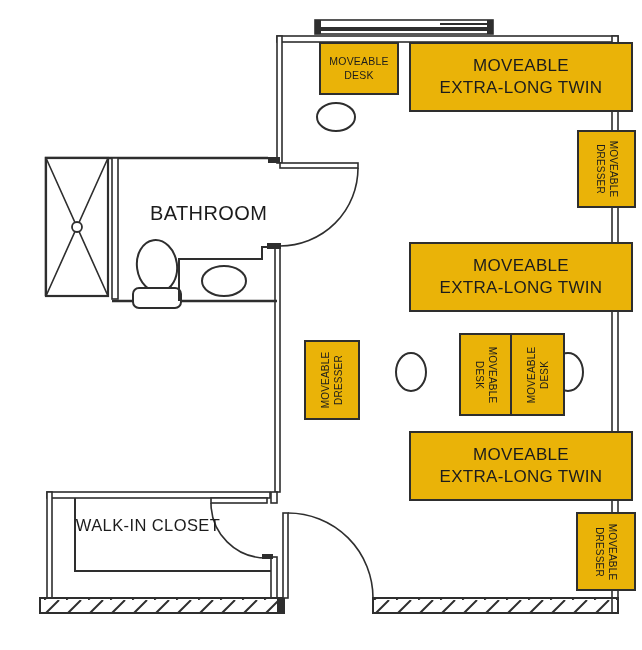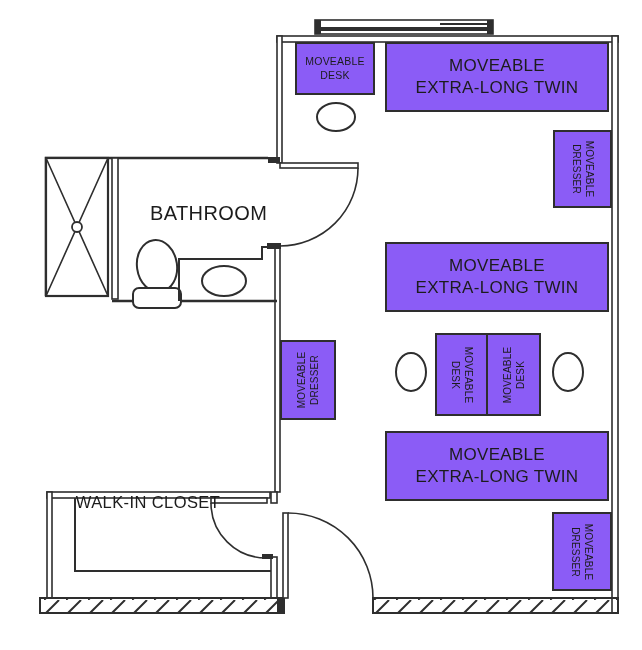--- a/index.html
+++ b/index.html
@@ -2,22 +2,22 @@
 <html><head>
 <meta charset="utf-8">
 <style>
   html,body{margin:0;padding:0;background:#ffffff;}
   .plan{
     position:relative;width:642px;height:650px;background:#fff;
     font-family:"Liberation Sans",sans-serif;color:#1c1c1c;overflow:hidden;
   }
   .plan svg{position:absolute;left:0;top:0;}
   .box{
-    position:absolute;box-sizing:border-box;border:2px solid #2e2e2e;background:#8b5cf6;
-    display:flex;align-items:center;justify-content:center;
+    position:absolute;box-sizing:border-box;border:2px solid #2e2e2e;background:#eab308;
+    display:flex;align-items:center;justify-content:center;margin-left:24px;
   }
   .lbl{text-align:center;color:#1c1c1c;}
   .bed-lbl{font-size:17px;line-height:1.3;letter-spacing:.3px;}
   .sm-lbl{font-size:10.5px;line-height:1.25;letter-spacing:.2px;}
   .rot{position:absolute;top:50%;left:50%;white-space:nowrap;text-align:center;
        font-size:10px;line-height:1.3;letter-spacing:.2px;}
   .rot-cw{transform:translate(-50%,-50%) rotate(90deg);}
   .rot-ccw{transform:translate(-50%,-50%) rotate(-90deg);}
   .room-label{position:absolute;text-align:center;font-size:20px;letter-spacing:.4px;}
 </style>
@@ -101,21 +101,21 @@
     </g>
 
     <g fill="#fff" stroke="#2e2e2e" stroke-width="2">
       <ellipse cx="336" cy="117" rx="19" ry="14"></ellipse>
       <ellipse cx="411" cy="372" rx="15" ry="19"></ellipse>
       <ellipse cx="568" cy="372" rx="15" ry="19"></ellipse>
     </g>
   </svg>
 
   <div class="room-label" style="left:150px;top:202px;width:100px;">BATHROOM</div>
-  <div class="room-label" style="left:63px;top:493px;width:170px;font-size:16.5px;">WALK-IN CLOSET</div>
+  <div class="room-label" style="left:63px;top:516px;width:170px;font-size:16.5px;">WALK-IN CLOSET</div>
 
   <div class="box" style="left:295px;top:42px;width:80px;height:53px;">
     <div class="lbl sm-lbl">
       <div>MOVEABLE</div>
       <div>DESK</div>
     </div>
   </div>
 
   <div class="box" style="left:385px;top:42px;width:224px;height:70px;">
     <div class="lbl bed-lbl">

